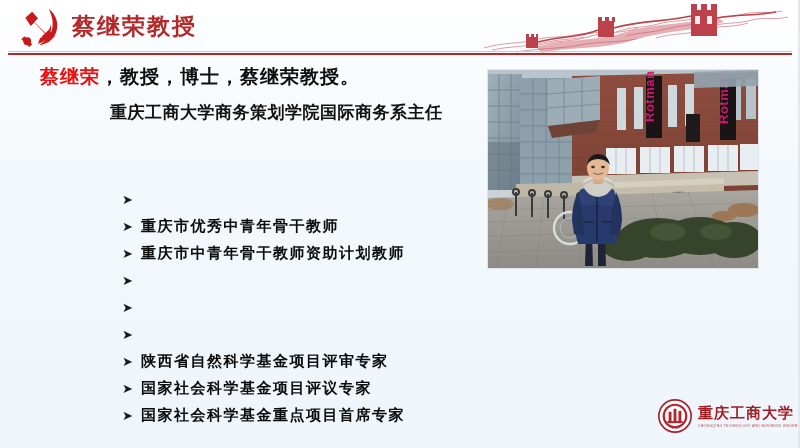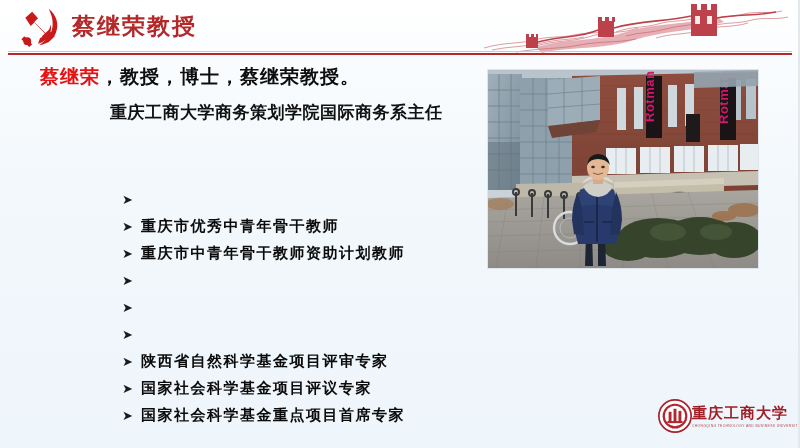--- a/index.html
+++ b/index.html
@@ -149,20 +149,21 @@
     width: 270px; height: 198px;
   }
 
   
   .uni-logo {
     position: absolute;
     left: 658px; top: 396px;
     width: 132px; height: 40px;
     display: flex;
     align-items: center;
+    gap: 6px;
   }
   .uni-seal {
     flex: 0 0 auto;
     width: 34px; height: 34px;
   }
   .uni-wordmark {
     display: flex;
     flex-direction: column;
     justify-content: center;
   }

